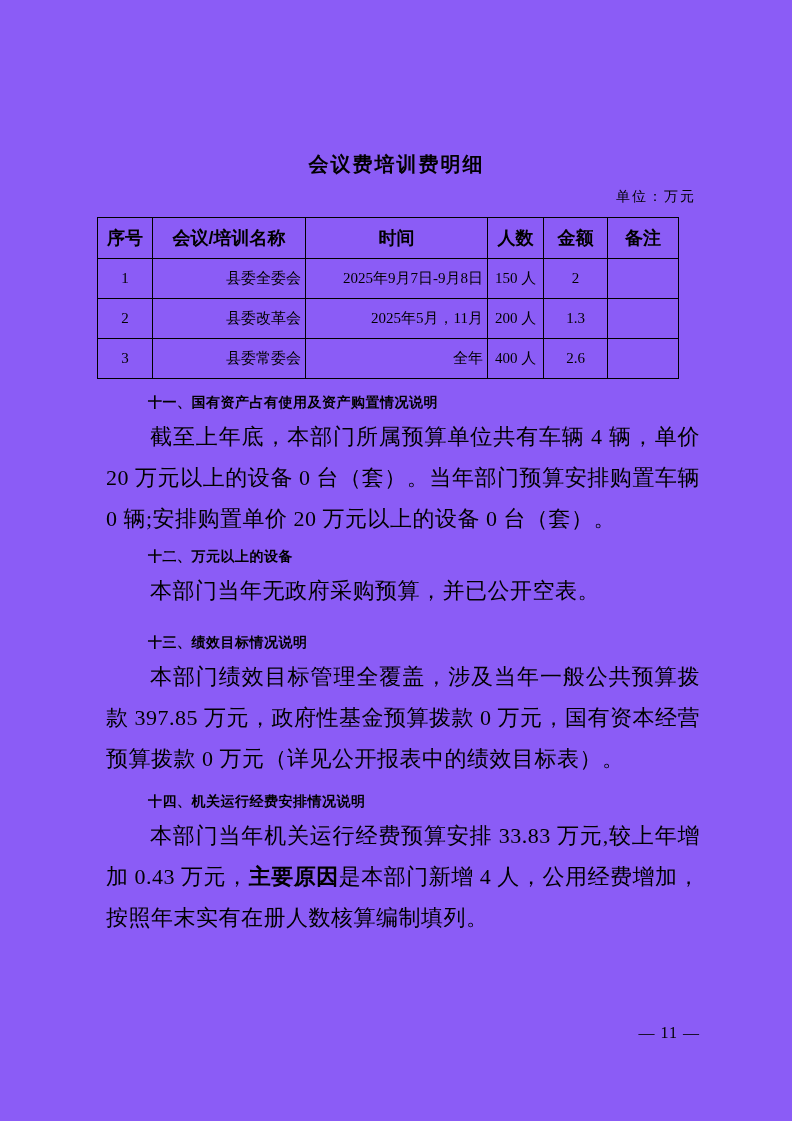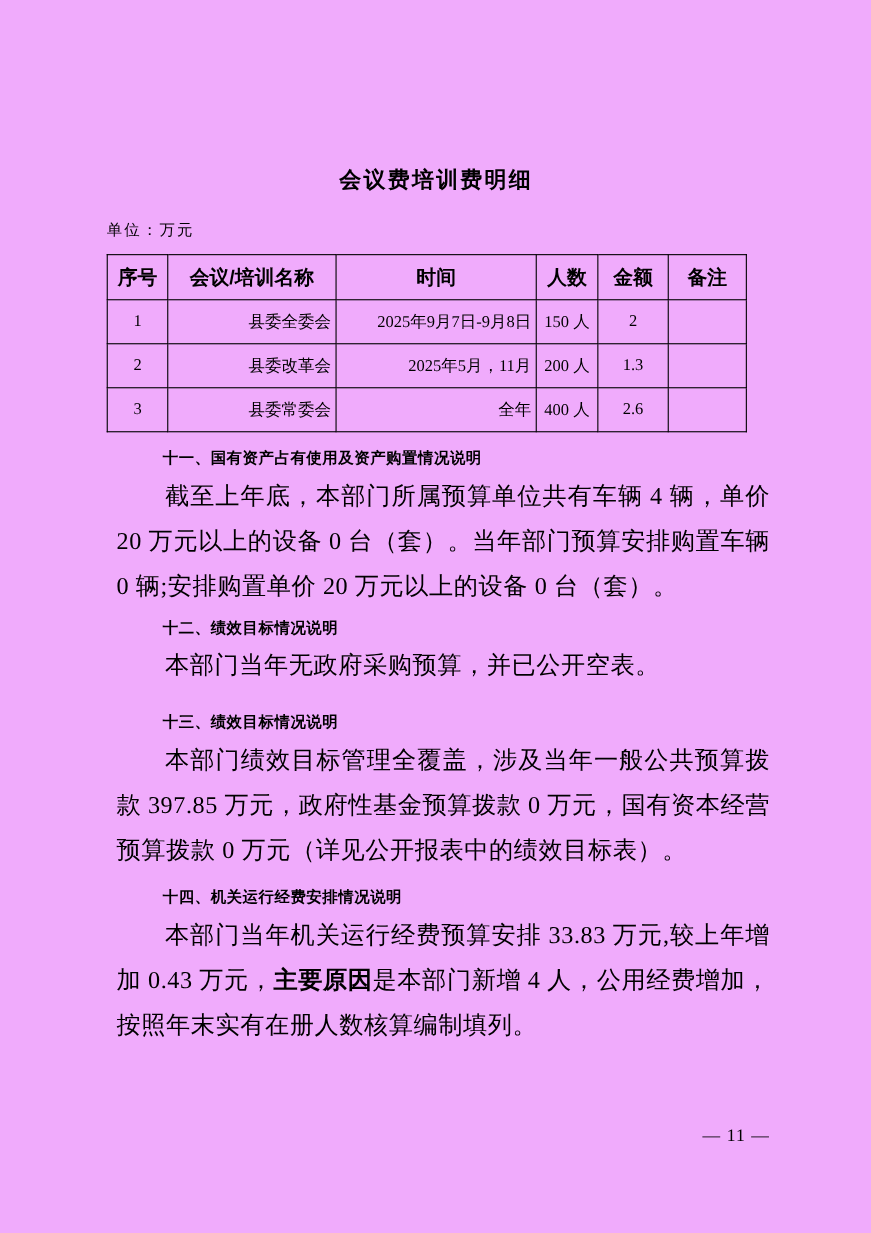--- a/index.html
+++ b/index.html
@@ -4,39 +4,40 @@
 <style>
   * { box-sizing: border-box; }
   html, body {
     margin: 0; padding: 0;
     background: #ffffff;
   }
   .page {
     position: relative;
     width: 792px;
     height: 1121px;
-    background: #f0abfc;
+    background: #8b5cf6;
     color: #000000;
     font-family: "Liberation Serif", "DejaVu Serif", serif;
     overflow: hidden;
     padding: 150px 96px 0 97px;
   }
   .doc-title {
     margin: 0;
     font-family: "Liberation Sans", "DejaVu Sans", sans-serif;
     font-weight: bold;
     font-size: 20px;
     line-height: 28px;
     text-align: center;
     letter-spacing: 2px;
   }
   .unit-note {
-    margin-top: 23px;
+    margin-top: 9px;
     font-size: 14px;
     line-height: 20px;
+    text-align: right;
     letter-spacing: 2px;
   }
   table.detail-table {
     margin-top: 10px;
     width: 581px;
     border-collapse: collapse;
     table-layout: fixed;
   }
   .detail-table th {
     font-family: Liberation Sans, sans-serif;
@@ -142,21 +143,21 @@
         <td>400 人</td>
         <td>2.6</td>
         <td></td>
       </tr>
     </tbody>
   </table>
 
   <h2 class="section-heading mt10">十一、国有资产占有使用及资产购置情况说明</h2>
   <p class="body-para">截至上年底，本部门所属预算单位共有车辆 4 辆，单价 20 万元以上的设备 0 台（套）。当年部门预算安排购置车辆 0 辆;安排购置单价 20 万元以上的设备 0 台（套）。</p>
 
-  <h2 class="section-heading mt4">十二、绩效目标情况说明</h2>
+  <h2 class="section-heading mt4">十二、万元以上的设备</h2>
   <p class="body-para">本部门当年无政府采购预算，并已公开空表。</p>
 
   <h2 class="section-heading mt18">十三、绩效目标情况说明</h2>
   <p class="body-para">本部门绩效目标管理全覆盖，涉及当年一般公共预算拨款 397.85 万元，政府性基金预算拨款 0 万元，国有资本经营预算拨款 0 万元（详见公开报表中的绩效目标表）。</p>
 
   <h2 class="section-heading mt9">十四、机关运行经费安排情况说明</h2>
   <p class="body-para"><span>本部门当年机关运行经费预算安排 33.83 万元,较上年增加 0.43 万元，</span><b>主要原因</b><span>是本部门新增 4 人，公用经费增加，按照年末实有在册人数核算编制填列。</span></p>
 
   <div class="page-number">— 11 —</div>
 

